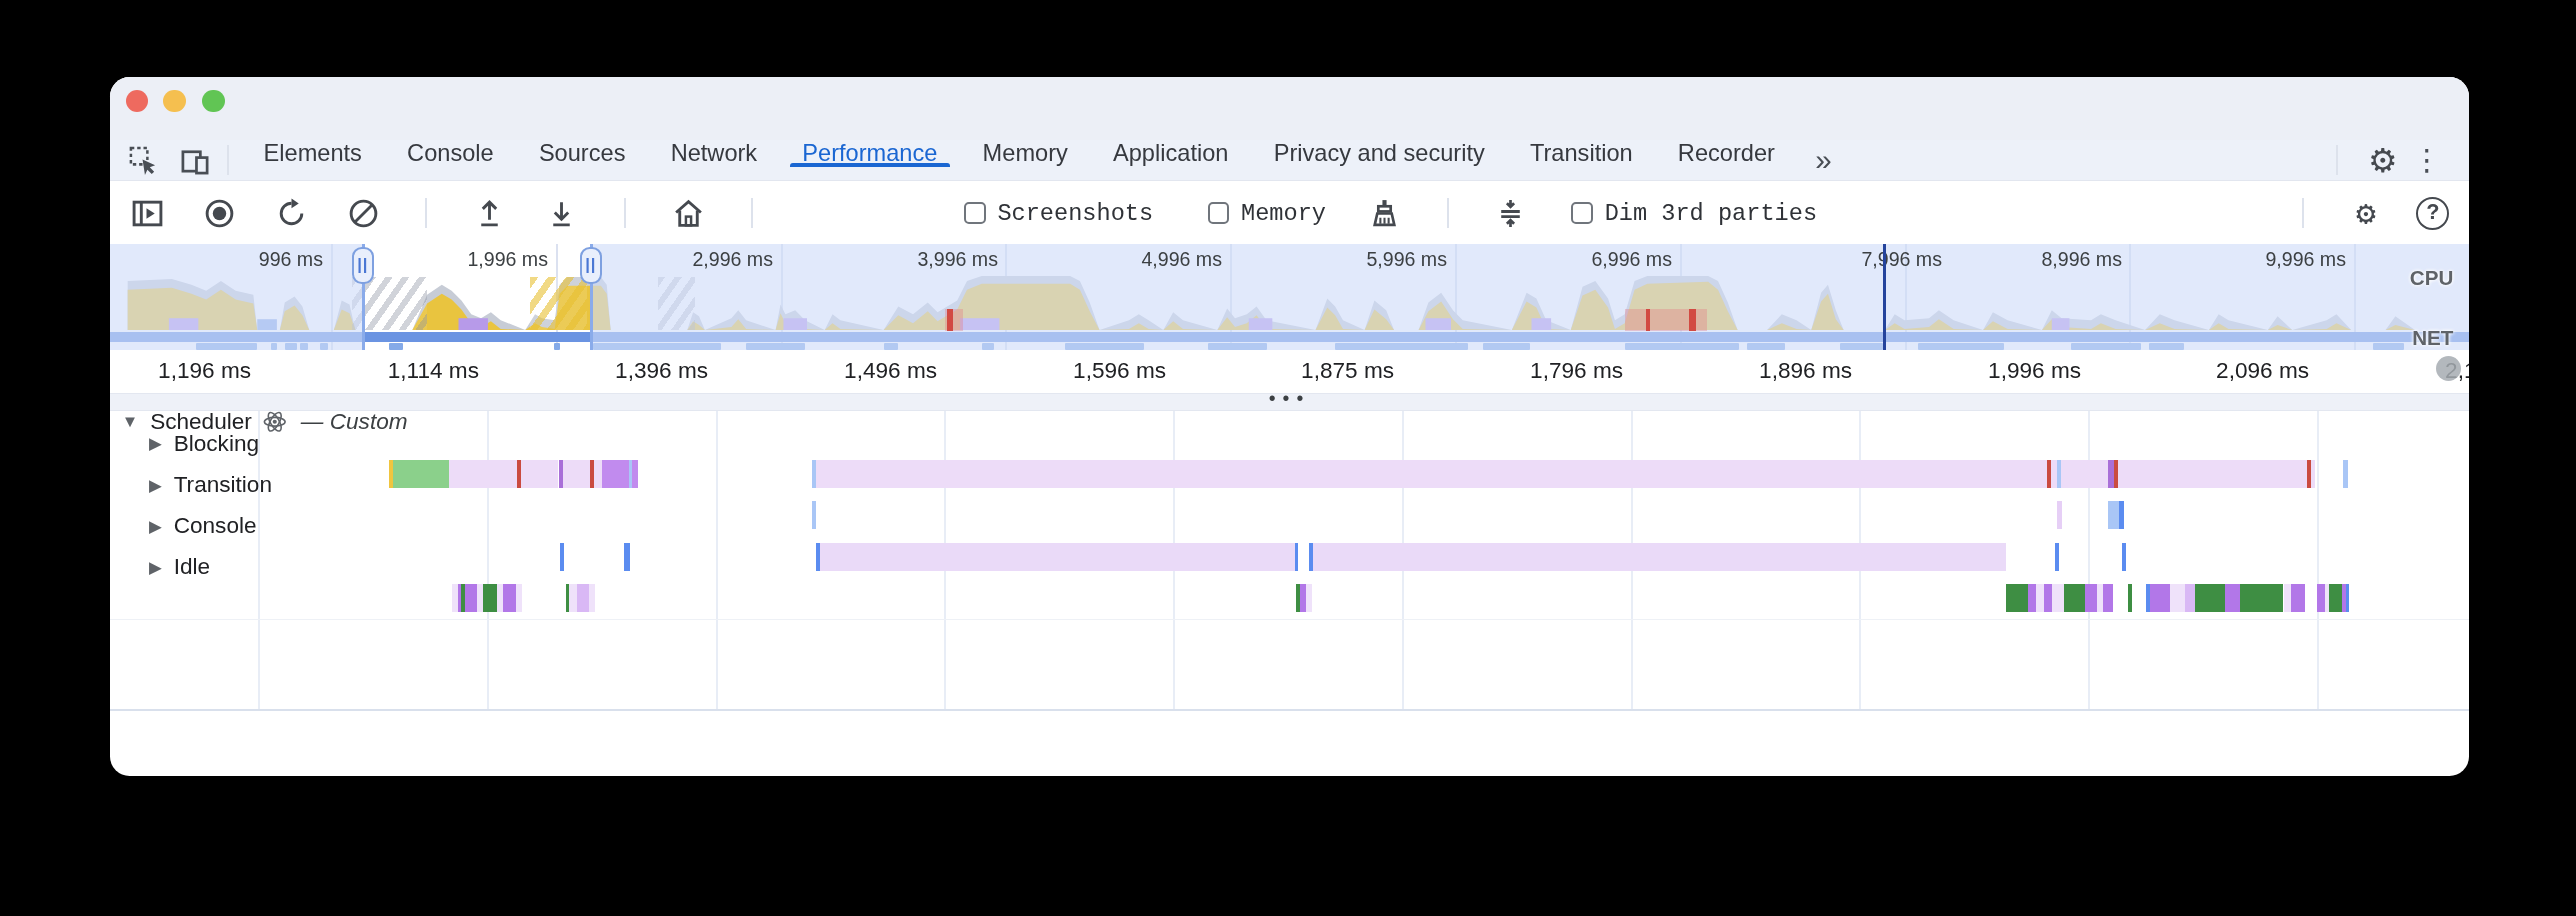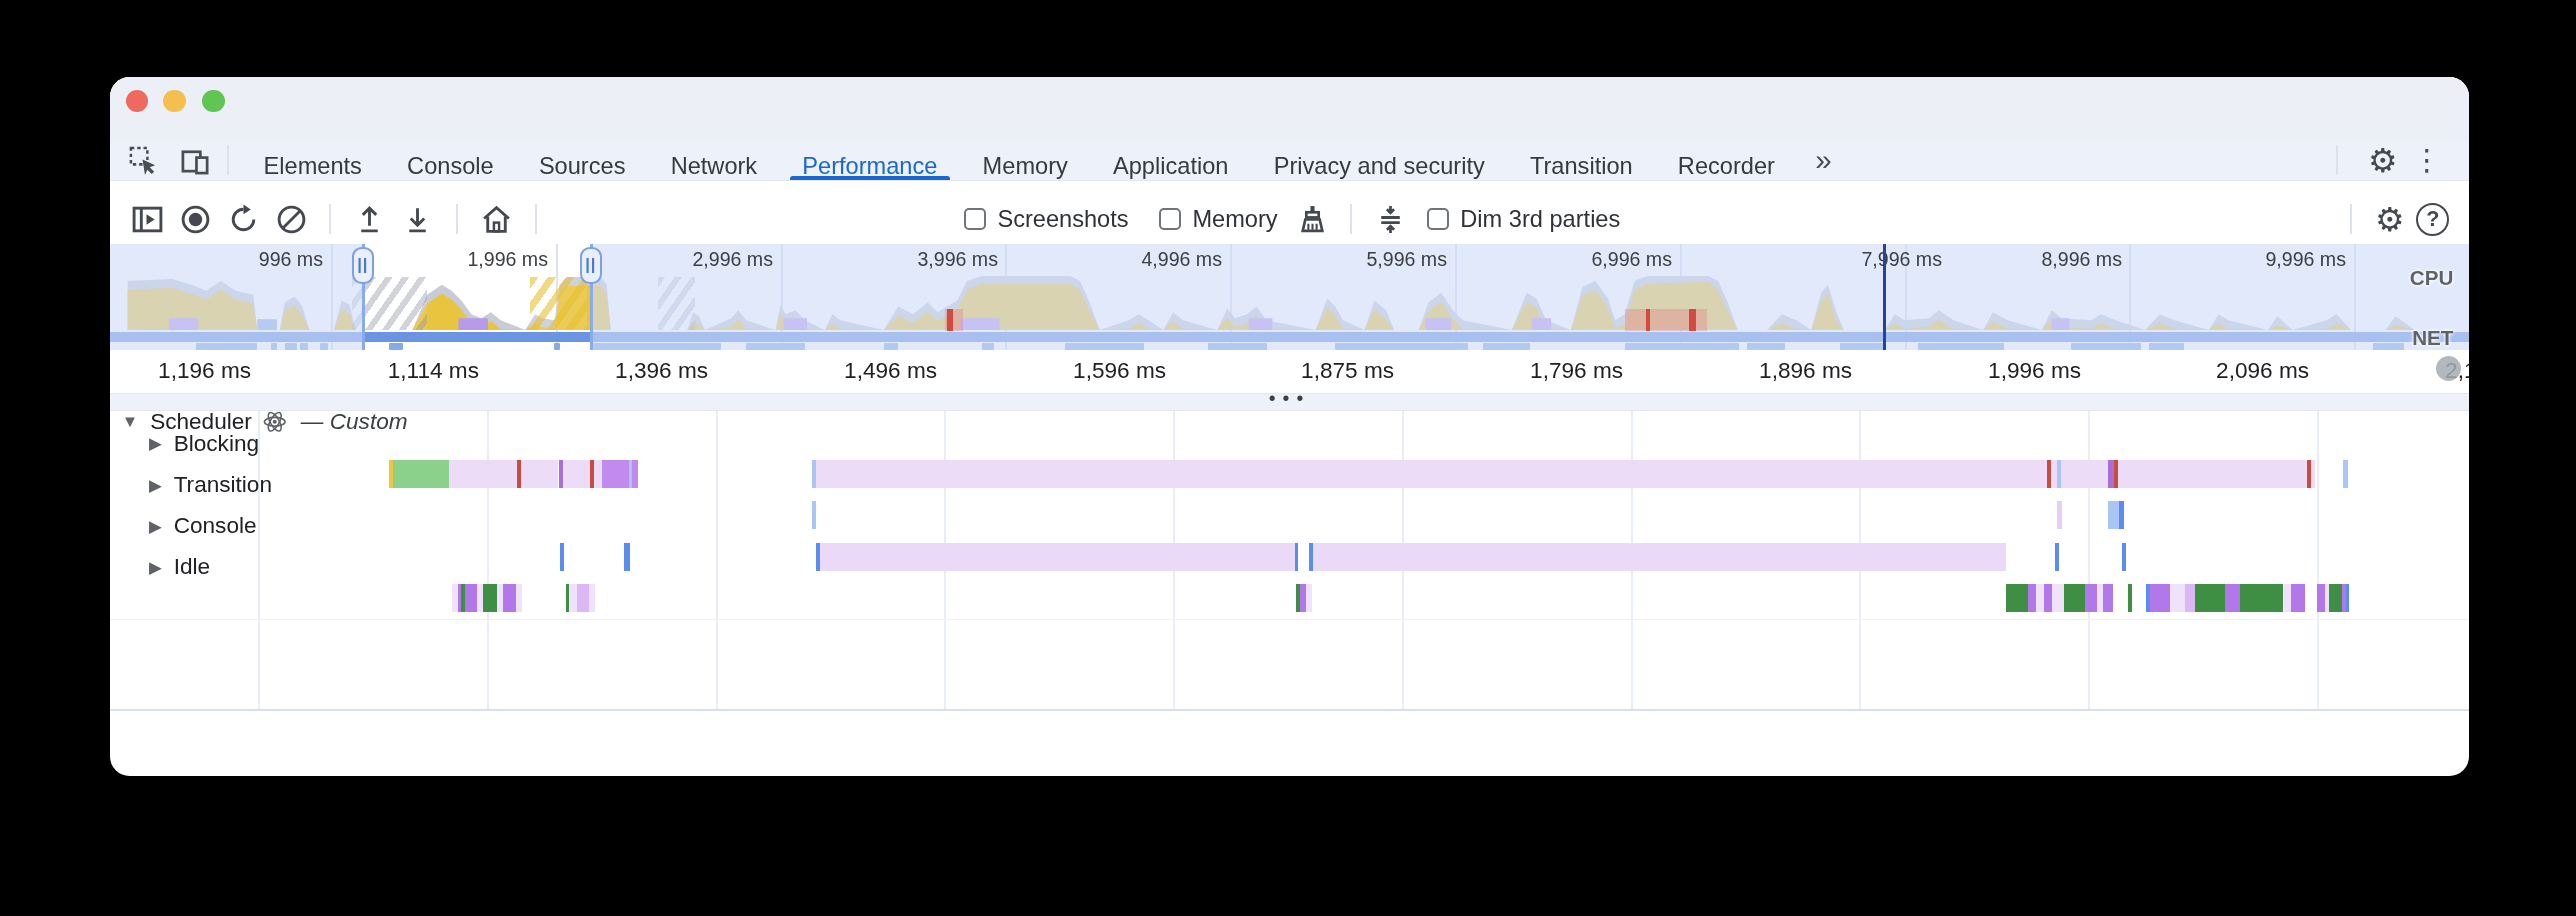--- a/index.html
+++ b/index.html
@@ -8,31 +8,31 @@
   #window { position:absolute; left:110px; top:77px; width:2359px; height:699px; background:#fff; border-radius:19.6px; overflow:hidden; box-shadow:0 23.6px 69px rgba(0,0,0,.55); }
 
   
   #titlebar { position:absolute; left:0; top:0; width:100%; height:63px; background:#eceff6; }
   .light { position:absolute; top:12.8px; width:22.6px; height:22.6px; border-radius:50%; }
 
   
   #tabrow { position:absolute; left:0; top:63px; width:100%; height:41px; background:#edf1f9; border-bottom:1px solid #e2e6ef; display:flex; align-items:center; }
   .ticon { width:39px; height:33px; display:flex; align-items:center; justify-content:center; margin-left:13.7px; color:#494e55; }
   .vdiv { width:2px; height:29.5px; background:#dde2ec; margin:0 11.8px; flex:0 0 auto; }
-  #tabs { display:flex; height:100%; align-items:flex-end; }
+  #tabs { display:flex; height:100%; align-items:flex-start; }
   .tab { position:relative; display:flex; align-items:center; padding:0 22.6px; font-size:23.6px; color:#36393f; white-space:nowrap; }
   .tab.active { color:#1a66d2; }
   .tab.active::after { content:""; position:absolute; left:9.8px; right:9.8px; bottom:0; height:3.9px; background:#1a66d2; border-radius:2.9px 2.9px 0 0; }
   #tab-more { font-size:29.5px; color:#494e55; padding:0 17.7px; letter-spacing:-3.9px; }
   #tabrow-right { margin-left:auto; display:flex; align-items:center; padding-right:17.7px; }
   .kebab { font-size:29.5px; color:#494e55; padding:0 9.8px; }
 
   
   #toolbar { position:absolute; left:0; top:105px; width:100%; height:62px; background:#ffffff; }
-  .tb-cluster { position:absolute; top:6px; height:62px; display:flex; align-items:center; gap:5px; }
+  .tb-cluster { position:absolute; top:0; height:62px; display:flex; align-items:center; gap:29px;font-family:Liberation Mono, monospace; }
   .tbtn { width:43px; height:43px; display:flex; align-items:center; justify-content:center; color:#45494f; }
   .cb { width:21.6px; height:21.6px; border:2.9px solid #70757c; border-radius:4.9px; background:#fff; flex:0 0 auto; }
   .cb-label { font-size:23.6px; color:#2f3237; margin-left:11.8px; white-space:nowrap; }
   .cb-group { display:flex; align-items:center; margin-right:25.5px; }
   .help-circle { width:33px; height:33px; border:2.9px solid #45494f; border-radius:50%; display:flex; align-items:center; justify-content:center; font-size:21.6px; font-weight:bold; color:#45494f; }
   .gear-glyph { font-size:33px; color:#45494f; }
 
   
   #overview { position:absolute; left:0; top:167px; width:100%; height:106px; background:#fff; overflow:hidden; }
   .ov-grid { position:absolute; top:0; bottom:0; width:2px; background:rgba(125,148,200,.28); }

